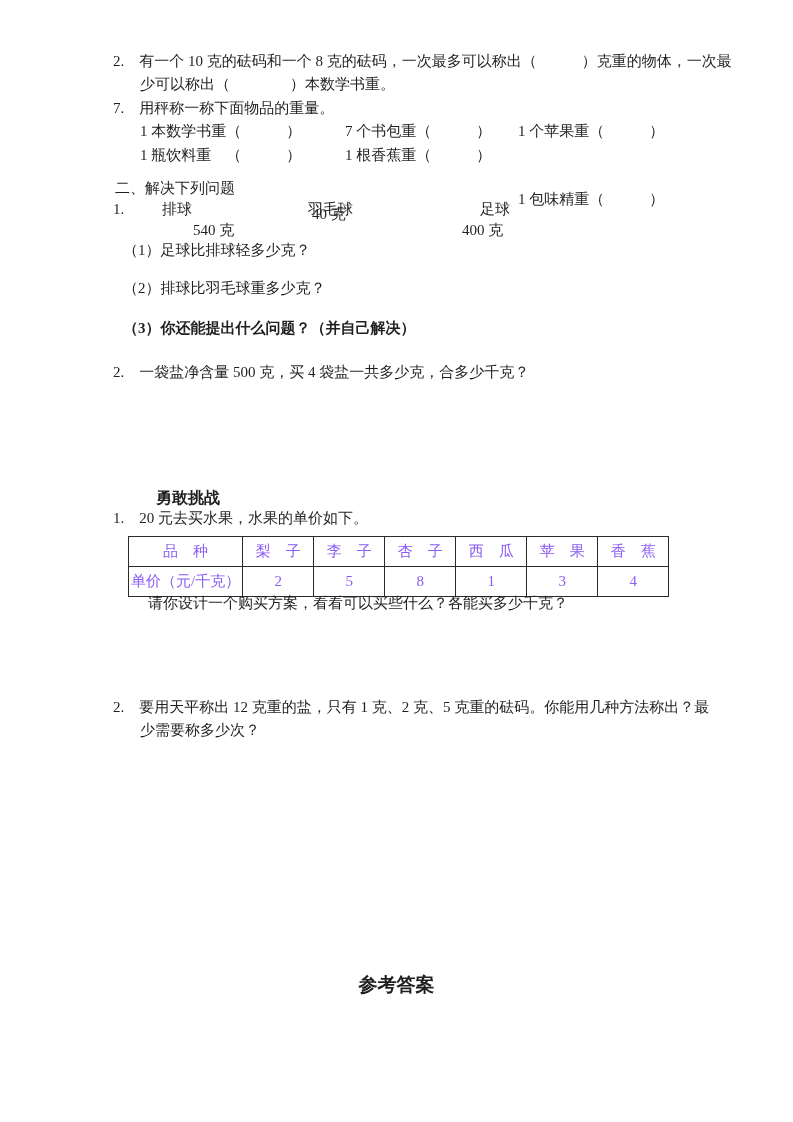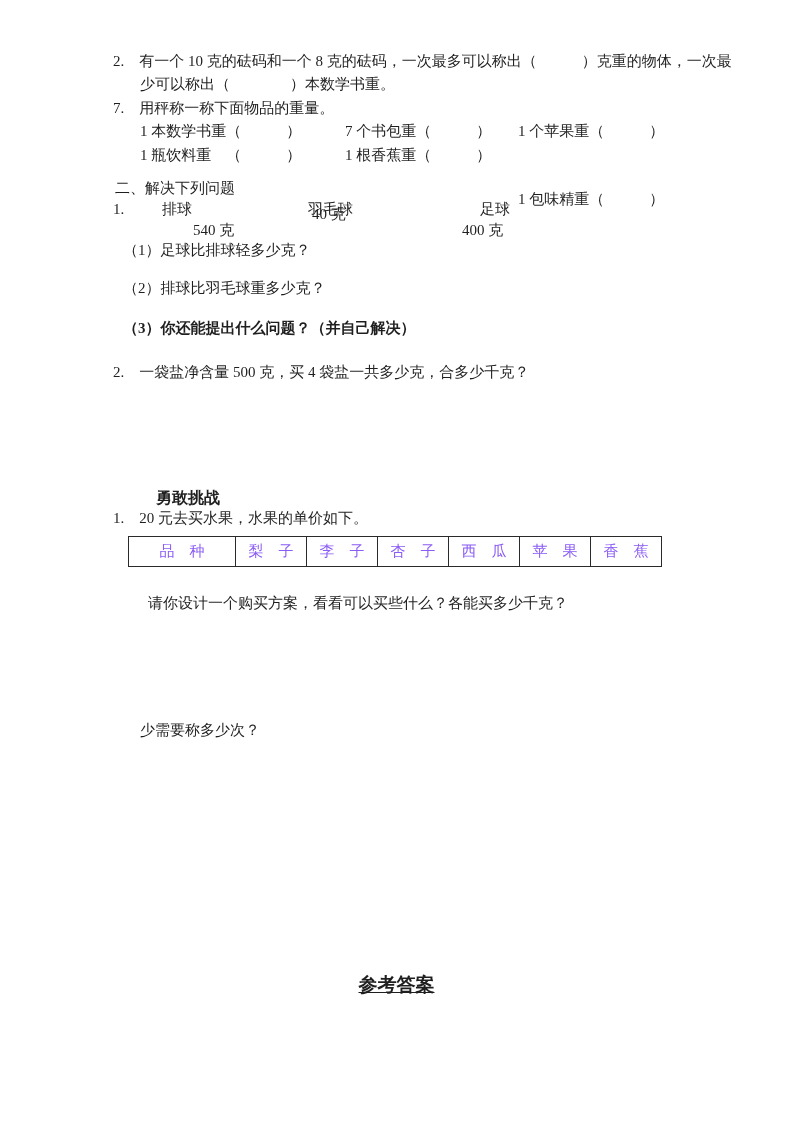--- a/index.html
+++ b/index.html
@@ -107,22 +107,32 @@
     <tbody>
         <tr>
       <td>品　种</td>
       <td>梨　子</td>
       <td>李　子</td>
       <td>杏　子</td>
       <td>西　瓜</td>
       <td>苹　果</td>
       <td>香　蕉</td>
     </tr>
+    <tr>
+      <td>单价（元/千克）</td>
+      <td>2</td>
+      <td>5</td>
+      <td>8</td>
+      <td>1</td>
+      <td>3</td>
+      <td>4</td>
+    </tr>
   </tbody>
     </table>
 
   <div class="ln" style="left:148px; top:591px;">请你设计一个购买方案，看看可以买些什么？各能买多少千克？</div>
 
+  <div class="ln" style="left:113px; top:695px;">2.　要用天平称出 12 克重的盐，只有 1 克、2 克、5 克重的砝码。你能用几种方法称出？最</div>
   <div class="ln" style="left:140px; top:718px;">少需要称多少次？</div>
 
-  <div class="answers-head" style="top:972px;text-decoration:underline;">参考答案</div>
+  <div class="answers-head" style="top:972px;">参考答案</div>
 
 </div>
 
 </body></html>

